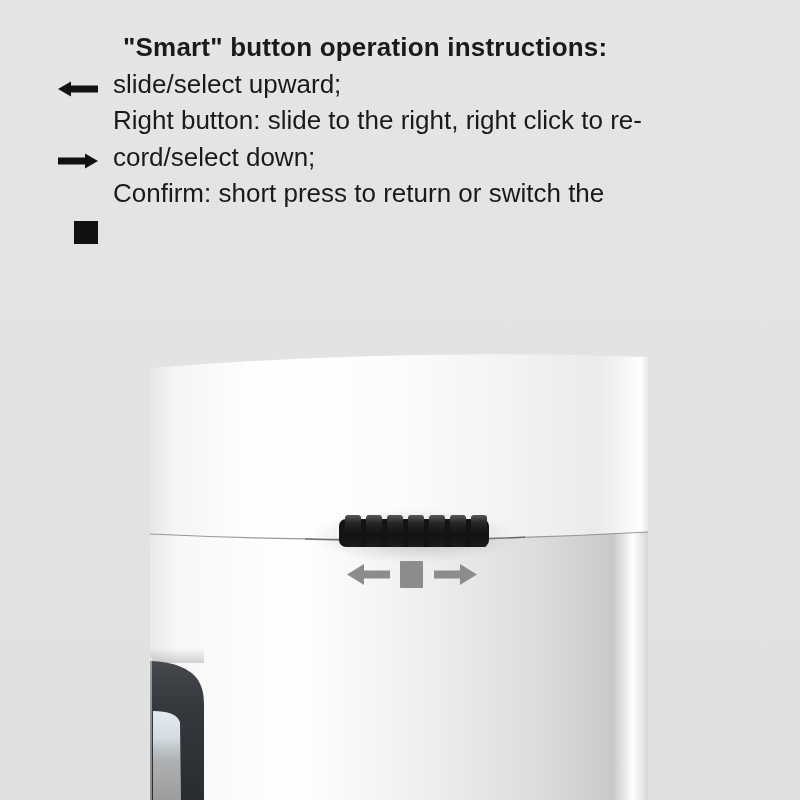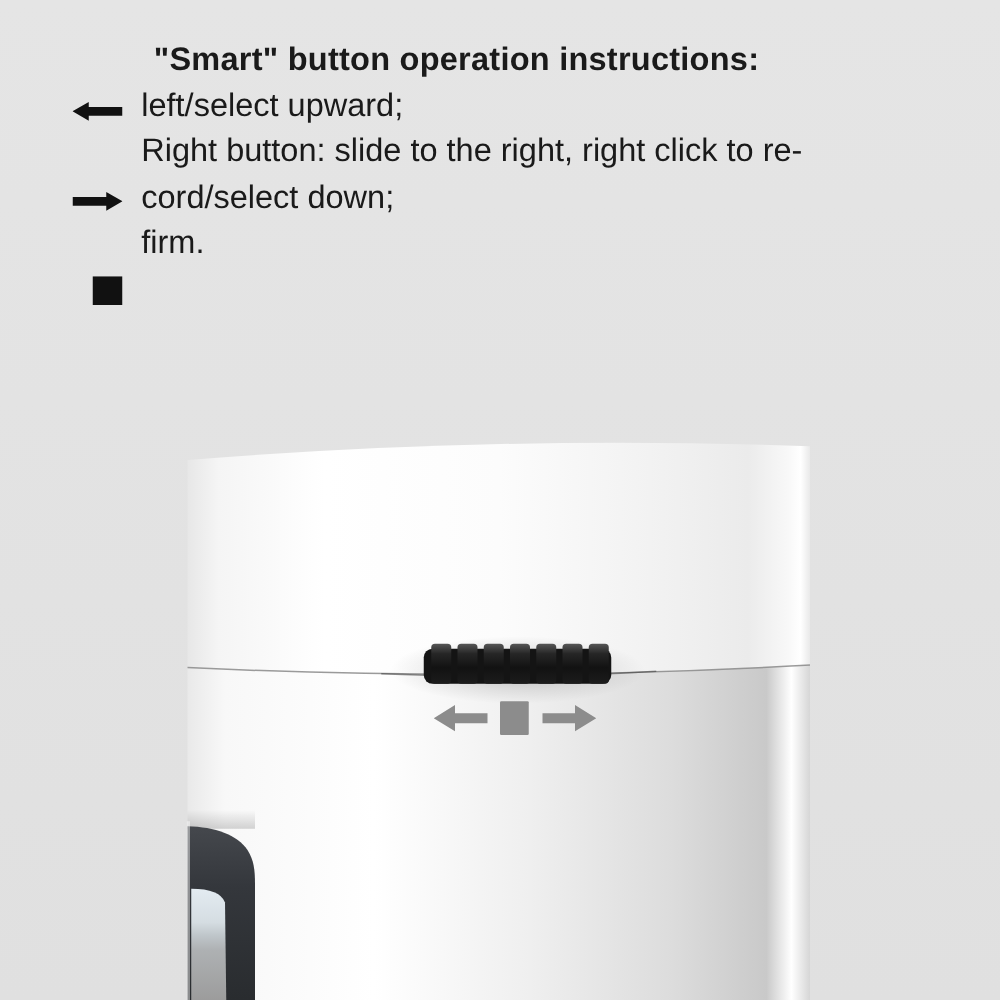--- a/index.html
+++ b/index.html
@@ -108,24 +108,24 @@
     <g>
       <rect x="150" y="648" width="54" height="15" fill="url(#bezShadow)"></rect>
       <path d="M150,661 C172,661.5 190,668 198,680 C203,688 204,695 204,708 L204,800 L150,800 Z" fill="url(#bezelGrad)"></path>
       <path d="M153,711 Q176,711 180,722 L181,800 L153,800 Z" fill="url(#screenGrad)"></path>
       <rect x="149.5" y="657" width="2.5" height="143" fill="#ffffff" opacity="0.45"></rect>
     </g>
   </svg>
 
   <div class="textcol">
     <div class="title">"Smart" button operation instructions:</div>
-    <div>left/select upward;</div>
+    <div>slide/select upward;</div>
     <div>Right button: slide to the right, right click to re-</div>
     <div>cord/select down;</div>
-    <div>firm.</div>
+    <div>Confirm: short press to return or switch the</div>
   </div>
 
   <svg class="bullet-icon b1" width="40" height="16" viewBox="0 0 40 16">
     <polygon points="0,8 13,0.5 13,4.5 40,4.5 40,11.5 13,11.5 13,15.5" fill="#111111"></polygon>
   </svg>
   <svg class="bullet-icon b2" width="40" height="16" viewBox="0 0 40 16">
     <polygon points="40,8 27,0.5 27,4.5 0,4.5 0,11.5 27,11.5 27,15.5" fill="#111111"></polygon>
   </svg>
   <svg class="bullet-icon b3" width="24" height="23" viewBox="0 0 24 23">
     <rect x="0" y="0" width="24" height="23" fill="#111111"></rect>

